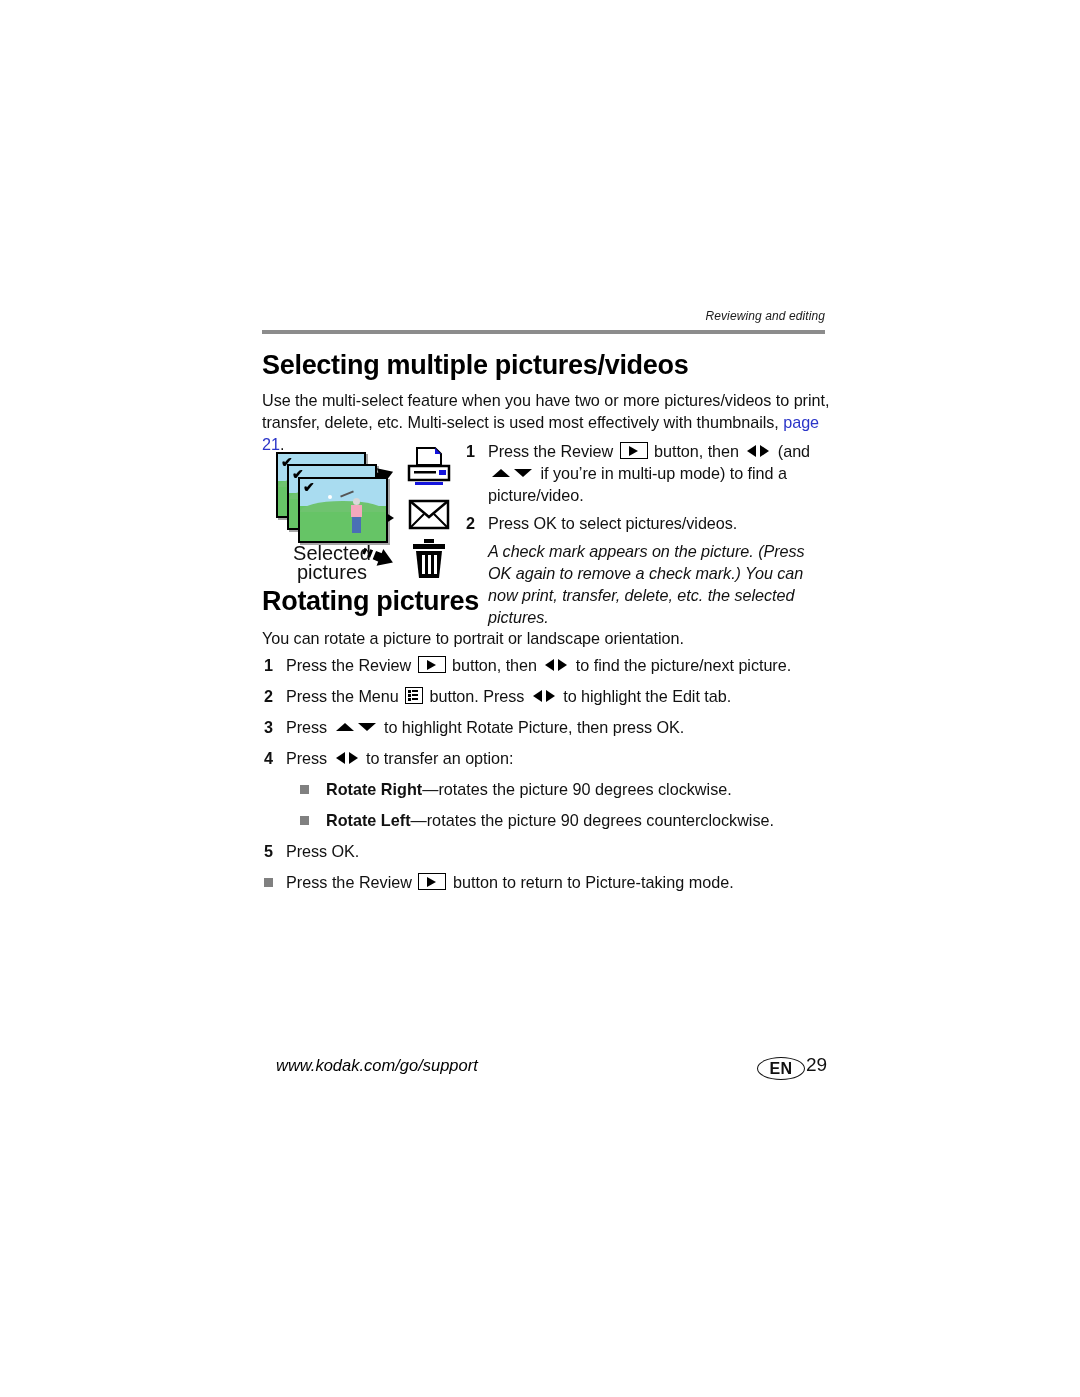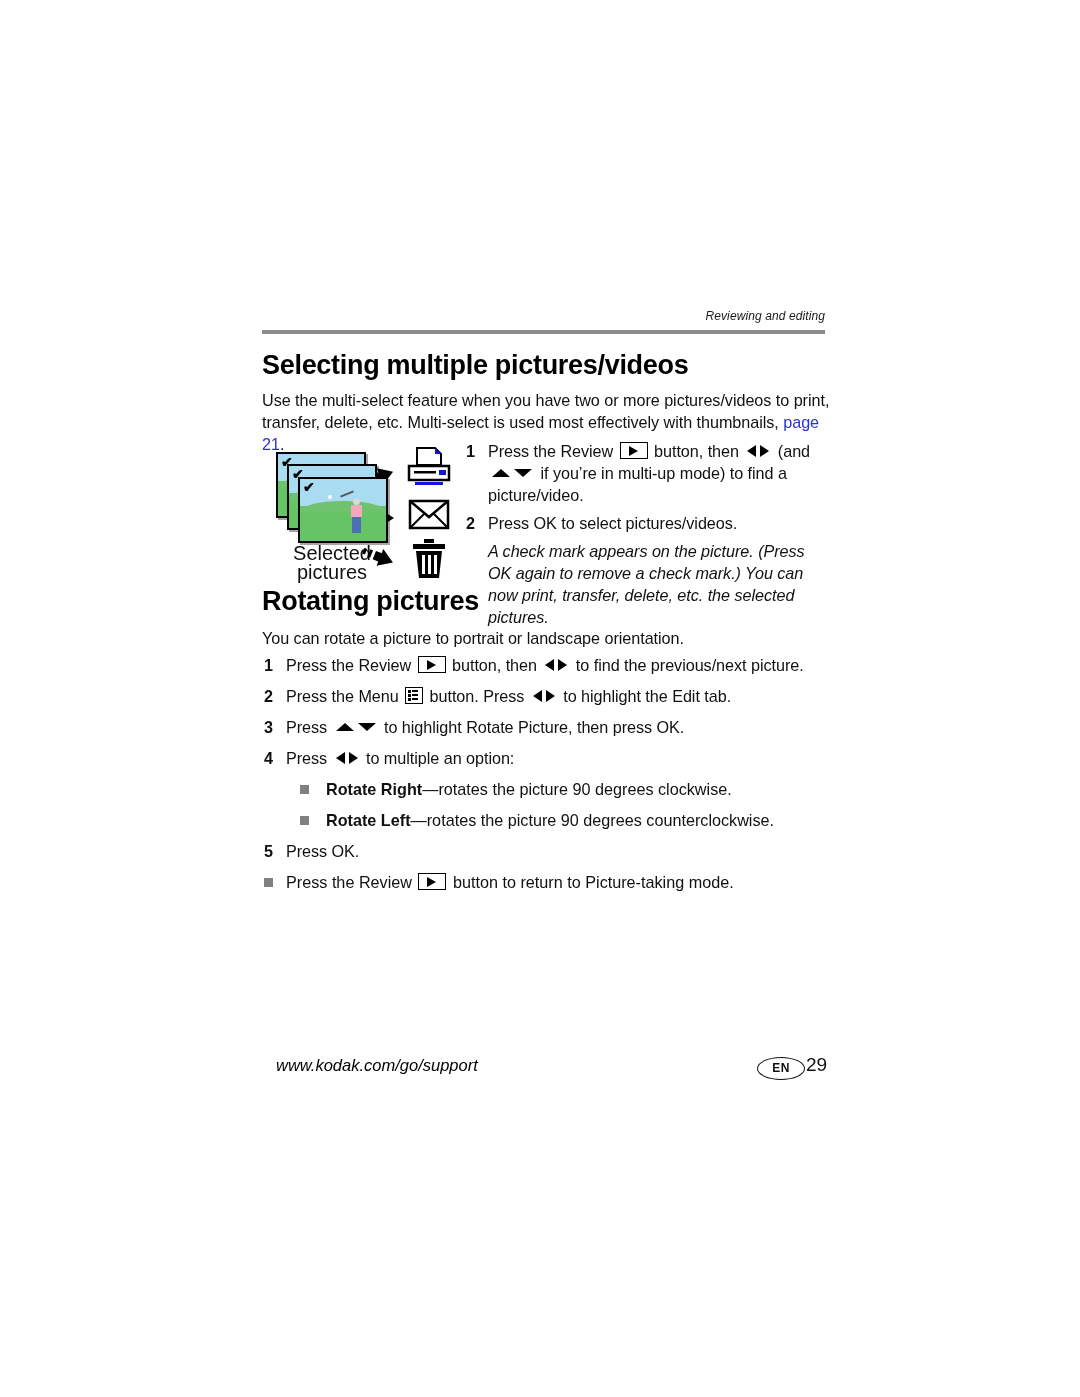--- a/index.html
+++ b/index.html
@@ -286,21 +286,21 @@
     margin-left: 12px;
   }
   .footer-lang {
     position: absolute;
     left: 757px;
     top: 1057px;
     width: 46px;
     height: 21px;
     border: 1.8px solid #111;
     border-radius: 50%;
-    font-size: 12px;
+    font-size: 16px;
     font-weight: bold;
     text-align: center;
     line-height: 21px;
     color: #111;
     letter-spacing: 0.5px;
   }
   .footer-page {
     position: absolute;
     left: 806px;
     top: 1054px;
@@ -446,42 +446,42 @@
 
   <div class="h1" id="heading-rotating">Rotating pictures</div>
   <div class="body-text" id="rotating-intro">You can rotate a picture to portrait or landscape orientation.</div>
 
   <div class="steps-rotate">
 
     <div class="step">
       <span class="num">1</span><span>Press the Review </span><span class="key-review"></span><span> button, then </span><span class="key-lr"><svg viewBox="0 0 26 14" width="26" height="14" aria-hidden="true">
             <path d="M11 1 L11 13 L2 7 z" fill="#000"></path>
             <path d="M15 1 L15 13 L24 7 z" fill="#000"></path>
-          </svg></span><span> to find the previous/next picture.</span>
+          </svg></span><span> to find the picture/next picture.</span>
     </div>
 
     <div class="step">
       <span class="num">2</span><span>Press the Menu </span><span class="key-menu"></span><span> button. Press </span><span class="key-lr"><svg viewBox="0 0 26 14" width="26" height="14" aria-hidden="true">
             <path d="M11 1 L11 13 L2 7 z" fill="#000"></path>
             <path d="M15 1 L15 13 L24 7 z" fill="#000"></path>
           </svg></span><span> to highlight the Edit tab.</span>
     </div>
 
     <div class="step">
       <span class="num">3</span><span>Press </span><span class="key-ud"><svg viewBox="0 0 44 14" width="44" height="14" aria-hidden="true">
             <path d="M2 11 L20 11 L11 3 z" fill="#000"></path>
             <path d="M24 3 L42 3 L33 11 z" fill="#000"></path>
           </svg></span><span> to highlight Rotate Picture, then press OK.</span>
     </div>
 
     <div class="step">
       <span class="num">4</span><span>Press </span><span class="key-lr"><svg viewBox="0 0 26 14" width="26" height="14" aria-hidden="true">
             <path d="M11 1 L11 13 L2 7 z" fill="#000"></path>
             <path d="M15 1 L15 13 L24 7 z" fill="#000"></path>
-          </svg></span><span> to multiple an option:</span>
+          </svg></span><span> to transfer an option:</span>
     </div>
 
     <div class="sublist">
       <div class="subitem">
         <span class="sq-bullet"></span><span class="bold">Rotate Right</span><span>—rotates the picture 90 degrees clockwise.</span>
       </div>
       <div class="subitem">
         <span class="sq-bullet"></span><span class="bold">Rotate Left</span><span>—rotates the picture 90 degrees counterclockwise.</span>
       </div>
     </div>

